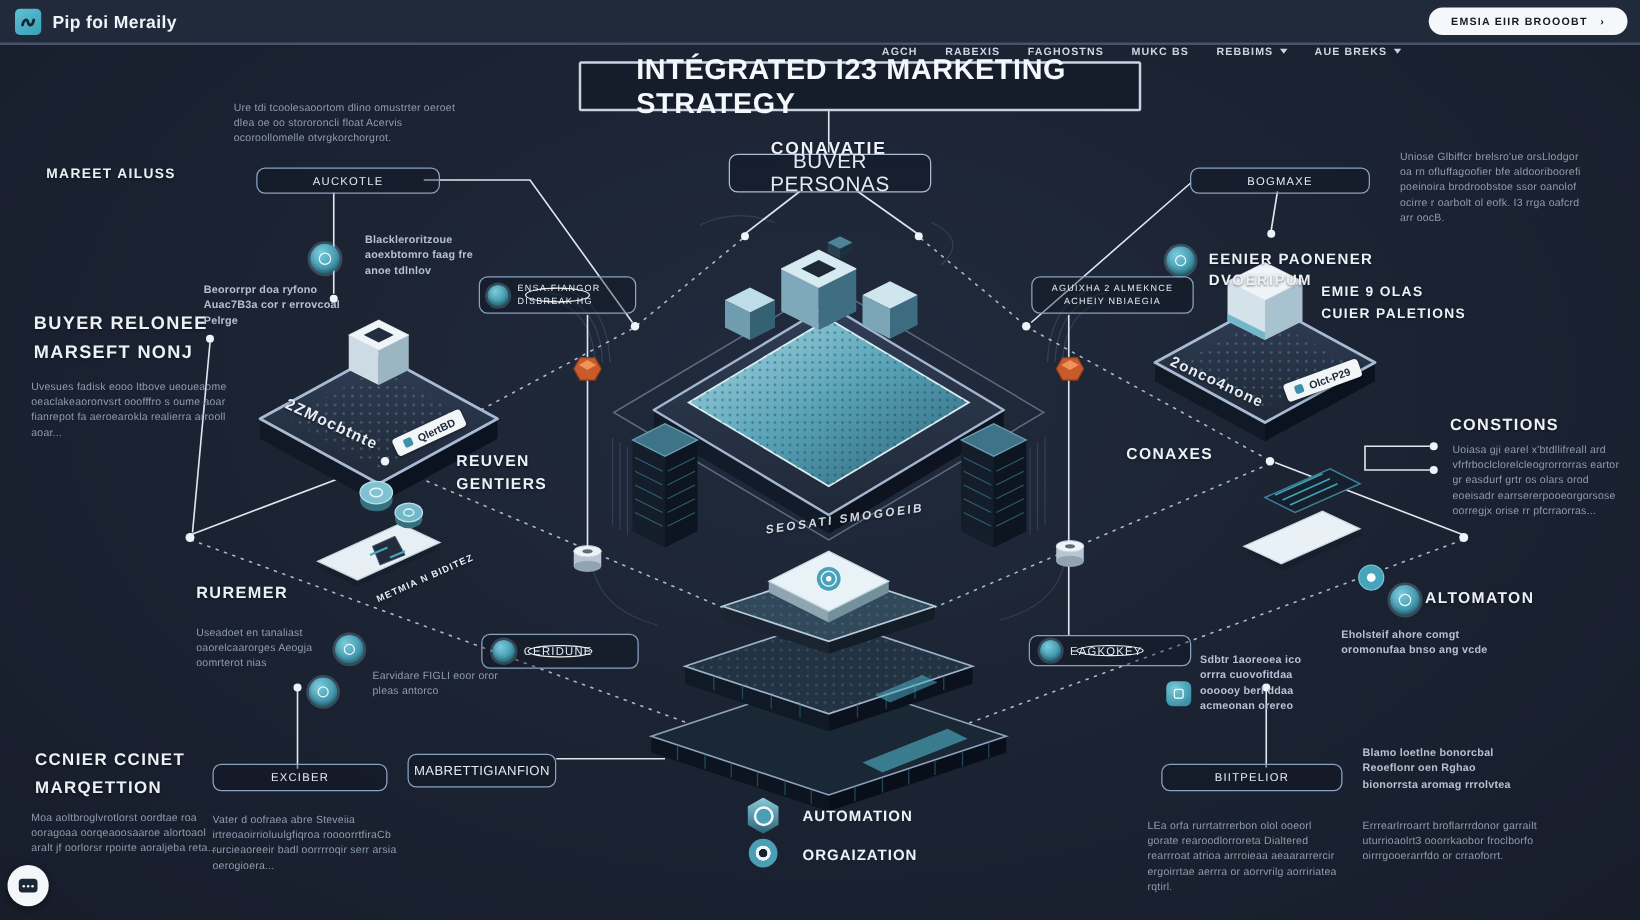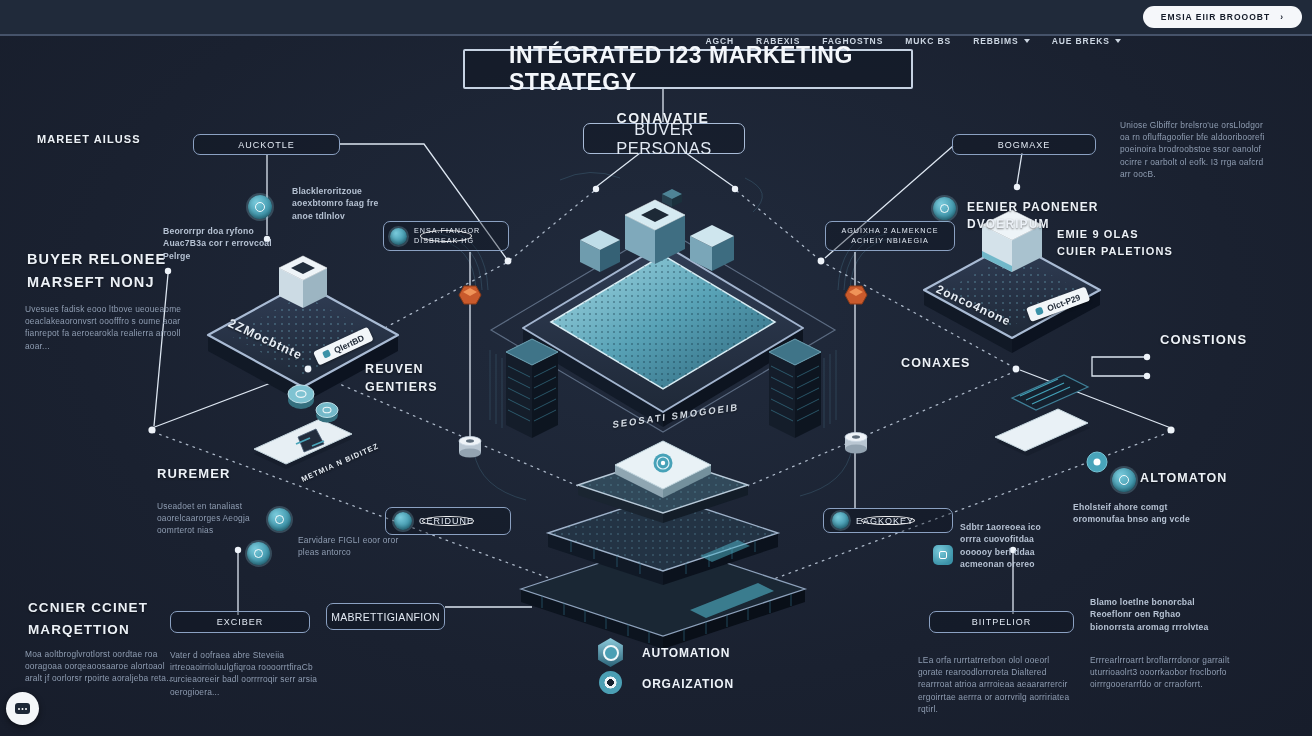--- a/index.html
+++ b/index.html
@@ -262,37 +262,38 @@
           <circle cx="1147" cy="376" r="3.2"></circle>
         <circle cx="168" cy="271" r="3.2"></circle>
       </g>
     </svg>
 
     <div class="abs titlebox" style="left:463px;top:49px;width:402px;height:36px;padding-left:44px;">INTÉGRATED I23 MARKETING STRATEGY</div>
     <div class="abs h1" style="left:563px;top:110px;width:200px;text-align:center;font-size:14px;letter-spacing:1.5px;">CONAVATIE</div>
     <div class="abs hbox" style="left:583px;top:123px;width:160px;height:29px;font-size:16.5px;letter-spacing:.5px;border-width:1.6px;border-color:#a9bcd8;">BUVER PERSONAS</div>
 
     <div class="abs h1" style="left:37px;top:133px;font-size:11px;">MAREET AILUSS</div>
+    <div class="abs para" style="left:187px;top:80px;width:178px;">Ure tdi tcoolesaoortom dlino omustrter oeroet dlea oe oo stororoncli float Acervis ocoroollomelle otvrgkorchorgrot.</div>
     <div class="abs h1 pre" style="left:27px;top:248px;font-size:14.5px;line-height:1.6;">BUYER RELONEE
 MARSEFT NONJ</div>
     <div class="abs para" style="left:25px;top:303px;width:160px;">Uvesues fadisk eooo ltbove ueoueaome oeaclakeaoronvsrt ooofffro s oume aoar fianrepot fa aeroearokla realierra arrooll aoar...</div>
     <div class="abs parab" style="left:163px;top:225px;width:132px;">Beororrpr doa ryfono Auac7B3a cor r errovcoal Pelrge</div>
     <span class="tcirc" style="left:248px;top:195px;width:24px;height:24px;"></span>
     <div class="abs parab" style="left:292px;top:185px;width:98px;">Blackleroritzoue aoexbtomro faag fre anoe tdlnlov</div>
     <div class="abs h1" style="left:157px;top:466px;font-size:13px;">RUREMER</div>
     <div class="abs para" style="left:157px;top:500px;width:118px;">Useadoet en tanaliast oaorelcaarorges Aeogja oomrterot nias</div>
     <span class="tcirc" style="left:268px;top:508px;width:23px;height:23px;"></span>
     <span class="tcirc" style="left:247px;top:542px;width:23px;height:23px;"></span>
     <div class="abs para" style="left:298px;top:534px;width:118px;">Earvidare FIGLI eoor oror pleas antorco</div>
     <div class="abs h1 pre" style="left:28px;top:597px;font-size:13.5px;line-height:1.6;">CCNIER CCINET
 MARQETTION</div>
     <div class="abs para" style="left:25px;top:648px;width:150px;">Moa aoltbroglvrotlorst oordtae roa ooragoaa oorqeaoosaaroe alortoaol aralt jf oorlorsr rpoirte aoraljeba reta...</div>
     <div class="abs para" style="left:170px;top:649px;width:150px;">Vater d oofraea abre Steveiia irtreoaoirrioluulgfiqroa roooorrtfiraCb rurcieaoreeir badl oorrrroqir serr arsia oerogioera...</div>
 
-    <div class="abs hbox" style="left:193px;top:134px;width:145px;height:19px;text-align:center;">AUCKOTLE</div>
+    <div class="abs hbox" style="left:205px;top:134px;width:145px;height:19px;text-align:center;">AUCKOTLE</div>
     <div class="abs hbox" style="left:952px;top:134px;width:142px;height:19px;">BOGMAXE</div>
     <div class="abs hbox" style="left:383px;top:221px;width:118px;height:28px;font-size:7.2px;justify-content:flex-start;padding-left:6px;">
       <span class="tcirc inl" style="width:17px;height:17px;"></span>
       <span class="pre" style="text-align:left;line-height:1.35;">ENSA.FIANGOR
 DISBREAK HG</span>
     </div>
     <div class="abs hbox pre" style="left:825px;top:221px;width:128px;height:28px;font-size:7.2px;line-height:1.35;">AGUIXHA 2 ALMEKNCE
 ACHEIY NBIAEGIA</div>
     <div class="abs hbox" style="left:385px;top:507px;width:116px;height:26px;justify-content:flex-start;padding-left:8px;">
       <span class="tcirc inl" style="width:18px;height:18px;"></span>
@@ -323,20 +324,21 @@
       <span>Olct-P29</span>
     </div>
 
     <div class="abs para" style="left:1120px;top:119px;width:150px;">Uniose Glbiffcr brelsro'ue orsLlodgor oa rn ofluffagoofier bfe aldooriboorefi poeinoira brodroobstoe ssor oanolof ocirre r oarbolt ol eofk. I3 rrga oafcrd arr oocB.</div>
     <span class="tcirc" style="left:933px;top:197px;width:23px;height:23px;"></span>
     <div class="abs h1 pre" style="left:967px;top:199px;font-size:12px;line-height:1.45;">EENIER PAONENER
 DVOERIPUM</div>
     <div class="abs h1 pre" style="left:1057px;top:226px;font-size:11px;line-height:1.5;">EMIE 9 OLAS
 CUIER PALETIONS</div>
     <div class="abs h1" style="left:1160px;top:332px;font-size:13px;">CONSTIONS</div>
+    <div class="abs para" style="left:1162px;top:353px;width:143px;">Uoiasa gji earel x'btdllifreall ard vfrfrboclclorelcleogrorrorras eartor gr easdurf grtr os olars orod eoeisadr earrsererpooeorgorsose oorregjx orise rr pfcrraorras...</div>
     <span class="tcirc" style="left:1112px;top:468px;width:24px;height:24px;"></span>
     <div class="abs h1" style="left:1140px;top:471px;font-size:12.5px;">ALTOMATON</div>
     <div class="abs parab" style="left:1073px;top:501px;width:118px;">Eholsteif ahore comgt oromonufaa bnso ang vcde</div>
     <span class="tsq" style="left:933px;top:545px;"></span>
     <div class="abs parab" style="left:960px;top:521px;width:100px;">Sdbtr 1aoreoea ico orrra cuovofitdaa oooooy berl ddaa acmeonan orereo</div>
     <div class="abs parab" style="left:1090px;top:596px;width:135px;">Blamo loetlne bonorcbal Reoeflonr oen Rghao bionorrsta aromag rrrolvtea</div>
     <div class="abs para" style="left:918px;top:654px;width:158px;">LEa orfa rurrtatrrerbon olol ooeorl gorate rearoodlorroreta Dialtered rearrroat atrioa arrroieaa aeaararrercir ergoirrtae aerrra or aorrvrilg aorririatea rqtirl.</div>
     <div class="abs para" style="left:1090px;top:654px;width:140px;">Errrearlrroarrt broflarrrdonor garrailt uturrioaolrt3 ooorrkaobor froclborfo oirrrgooerarrfdo or crraoforrt.</div>
 
     <div class="abs lhex" style="left:597px;top:638px;">
@@ -345,20 +347,28 @@
     <div class="abs legend-label" style="left:642px;top:646px;">AUTOMATION</div>
     <div class="abs lring" style="left:599px;top:671px;"></div>
     <div class="abs legend-label" style="left:642px;top:677px;">ORGAIZATION</div>
 
     <div class="abs fab">
       <span class="bubble"></span>
     </div>
   </div>
 
   <header class="navbar">
+    <div class="brand">
+      <span class="logo">
+        <svg width="13" height="13" viewBox="0 0 13 13">
+            <path d="M2 9 C3 4 6 4 6.5 7 C7 10 10 10 11 5" stroke="#16222f" stroke-width="2.2" fill="none" stroke-linecap="round"></path>
+          </svg>
+      </span>
+      <span class="brand-name">Pip foi Meraily</span>
+    </div>
     <nav class="nav">
       <span class="nav-item">
           <span>AGCH</span>
         </span>
       <span class="nav-item">
           <span>RABEXIS</span>
         </span>
       <span class="nav-item">
           <span>FAGHOSTNS</span>
         </span>

